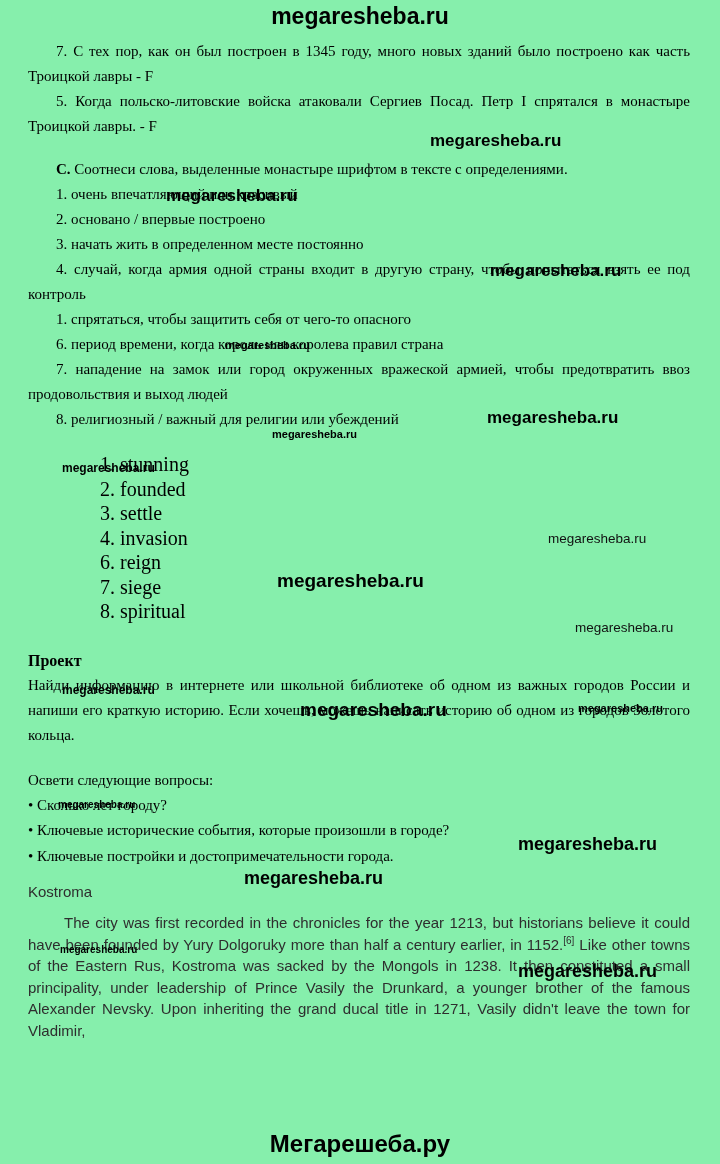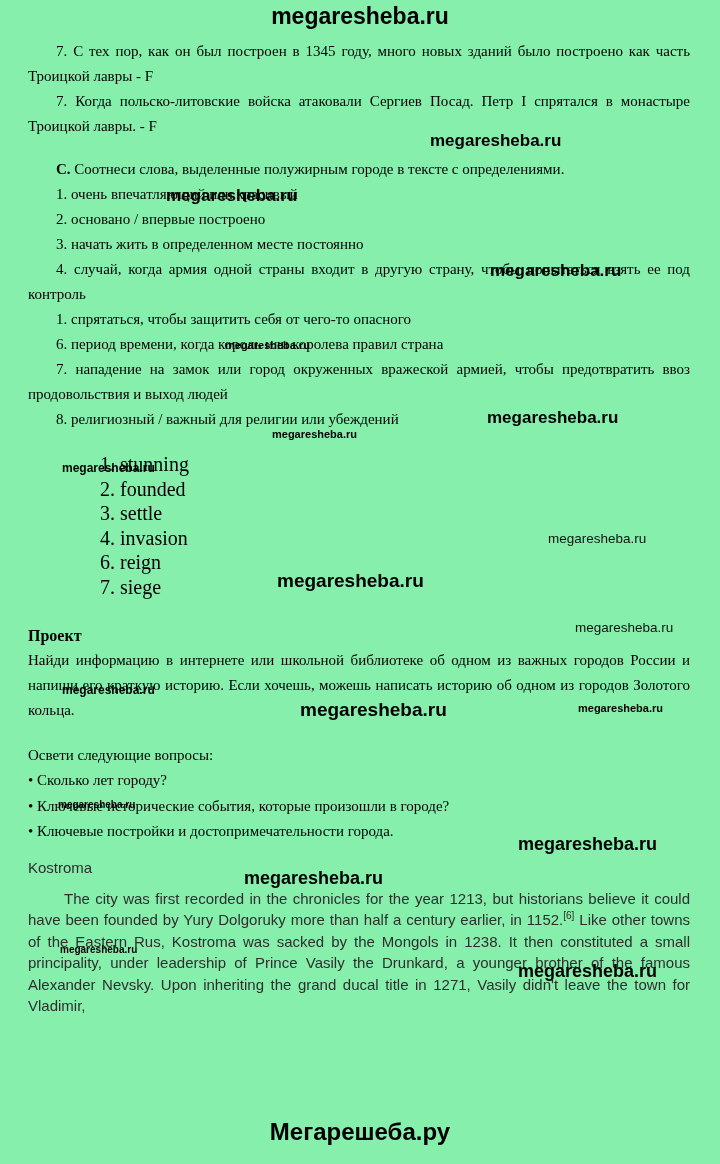--- a/index.html
+++ b/index.html
@@ -36,21 +36,21 @@
 
   .questions { margin-top:20px; }
   .bullet { text-align:left; line-height:25.5px; }
 
   .kostroma { margin-top:14px; font-family:"Liberation Sans", sans-serif; color:#2e2e2e; }
   .kostroma-title { margin:0 0 12px 0; font-size:15px; font-weight:400; line-height:17px; }
   .kostroma-text  { margin:0; font-size:15px; line-height:21.5px; text-align:justify; text-indent:36px; }
   .kostroma-text sup { font-size:10px; line-height:0; }
 
   .footer {
-    position:absolute; left:0; right:0; bottom:18px;
+    position:absolute; left:0; right:0; bottom:6px;
     text-align:center;
     font-family:"Liberation Sans", sans-serif;
     font-weight:700; font-size:24px;
   }
 
   .wm {
     position:absolute;
     font-family:"Liberation Sans", sans-serif;
     font-weight:700;
     white-space:nowrap;
@@ -66,42 +66,43 @@
 </style>
 </head>
 <body>
 
 <div class="page">
 
   <div class="header">megaresheba.ru</div>
 
   <section class="sec answers">
     <p class="text ind">7. С тех пор, как он был построен в 1345 году, много новых зданий было построено как часть Троицкой лавры - F</p>
-    <p class="text ind">7. Когда польско-литовские войска атаковали Сергиев Посад. Петр I спрятался в монастыре Троицкой лавры. - F</p>
+    <p class="text ind">5. Когда польско-литовские войска атаковали Сергиев Посад. Петр I спрятался в монастыре Троицкой лавры. - F</p>
   </section>
 
   <section class="sec section-c">
-    <p class="text ind"><b>С.</b> <span>Соотнеси слова, выделенные полужирным городе в тексте с определениями.</span></p>
+    <p class="text ind"><b>С.</b> <span>Соотнеси слова, выделенные монастыре шрифтом в тексте с определениями.</span></p>
     <p class="text ind">1. очень впечатляющий или красивый</p>
     <p class="text ind">2. основано / впервые построено</p>
     <p class="text ind">3. начать жить в определенном месте постоянно</p>
     <p class="text ind">4. случай, когда армия одной страны входит в другую страну, чтобы попытаться взять ее под контроль</p>
     <p class="text ind">1. спрятаться, чтобы защитить себя от чего-то опасного</p>
     <p class="text ind">6. период времени, когда король или королева правил страна</p>
     <p class="text ind">7. нападение на замок или город окруженных вражеской армией, чтобы предотвратить ввоз продовольствия и выход людей</p>
     <p class="text ind">8. религиозный / важный для религии или убеждений</p>
   </section>
 
   <section class="sec words">
     <p>1. stunning</p>
     <p>2. founded</p>
     <p>3. settle</p>
     <p>4. invasion</p>
     <p>6. reign</p>
     <p>7. siege</p>
+    <p>8. spiritual</p>
   </section>
 
   <section class="sec project">
     <p class="project-title">Проект</p>
     <p class="text">Найди информацию в интернете или школьной библиотеке об одном из важных городов России и напиши его краткую историю. Если хочешь, можешь написать историю об одном из городов Золотого кольца.</p>
   </section>
 
   <section class="sec questions">
     <p class="text">Освети следующие вопросы:</p>
     <p class="text bullet">• Сколько лет городу?</p>

